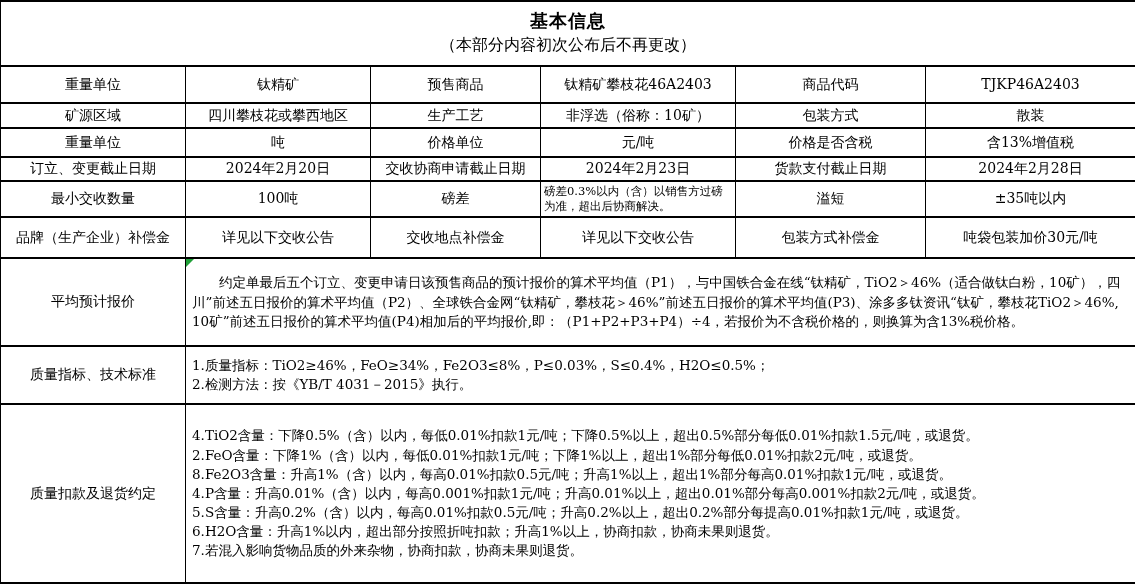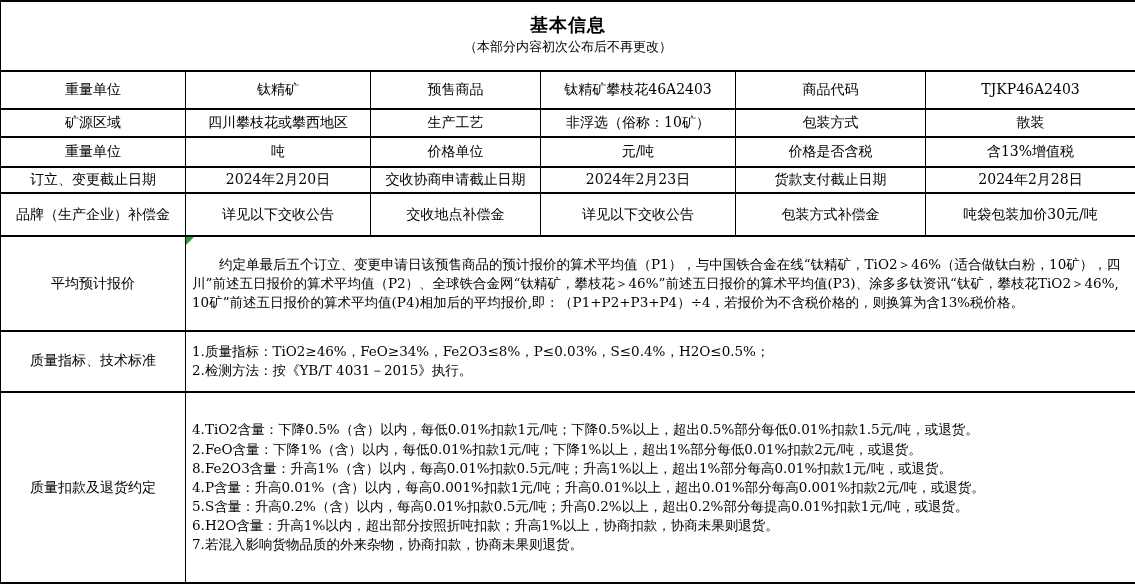--- a/index.html
+++ b/index.html
@@ -14,21 +14,21 @@
   }
   td {
     border-left:1px solid #000; border-right:1px solid #000;
     border-top:2px solid #000; border-bottom:2px solid #000;
     text-align:center; vertical-align:middle;
     font-size:14px; line-height:1.25; padding:1px 3px;
     overflow:hidden; word-break:break-all;
   }
   .title-cell { padding:4px 0 6px 0; }
   .doc-title { font-size:18px; font-weight:bold; letter-spacing:1px; }
-  .doc-subtitle { font-size:13px; margin-top:3px; }
+  .doc-subtitle { font-size:16px; margin-top:3px; }
   .small-left {
     font-size:11.5px; text-align:left; line-height:1.3; padding:0 3px;
   }
   .text-cell {
     text-align:left; vertical-align:middle;
     font-size:13.5px; line-height:1.42; padding:2px 8px 2px 6px;
     position:relative;
   }
   .indent-first { text-indent:2em; }
   .flag {
@@ -88,20 +88,28 @@
 
     <tr style="height:20px">
       <td>订立、变更截止日期</td>
       <td>2024年2月20日</td>
       <td>交收协商申请截止日期</td>
       <td>2024年2月23日</td>
       <td>货款支付截止日期</td>
       <td>2024年2月28日</td>
     </tr>
 
+    <tr style="height:33px">
+      <td>最小交收数量</td>
+      <td>100吨</td>
+      <td>磅差</td>
+      <td class="small-left">磅差0.3%以内（含）以销售方过磅为准，超出后协商解决。</td>
+      <td>溢短</td>
+      <td>±35吨以内</td>
+    </tr>
 
     <tr style="height:37px">
       <td>品牌（生产企业）补偿金</td>
       <td>详见以下交收公告</td>
       <td>交收地点补偿金</td>
       <td>详见以下交收公告</td>
       <td>包装方式补偿金</td>
       <td>吨袋包装加价30元/吨</td>
     </tr>
 

